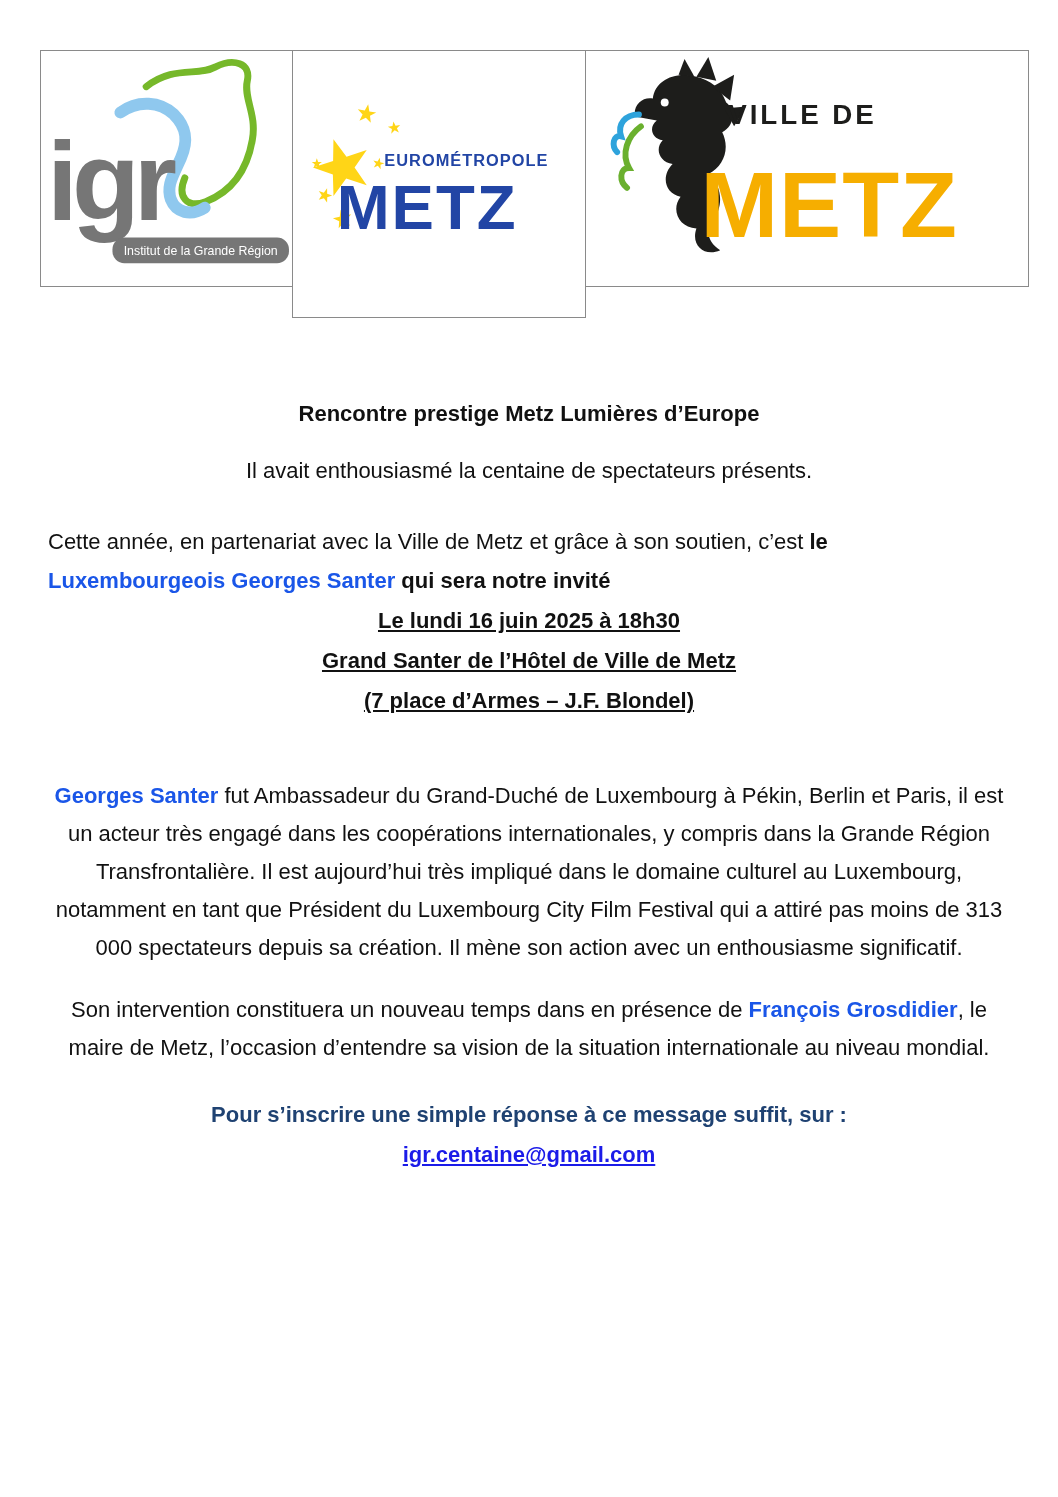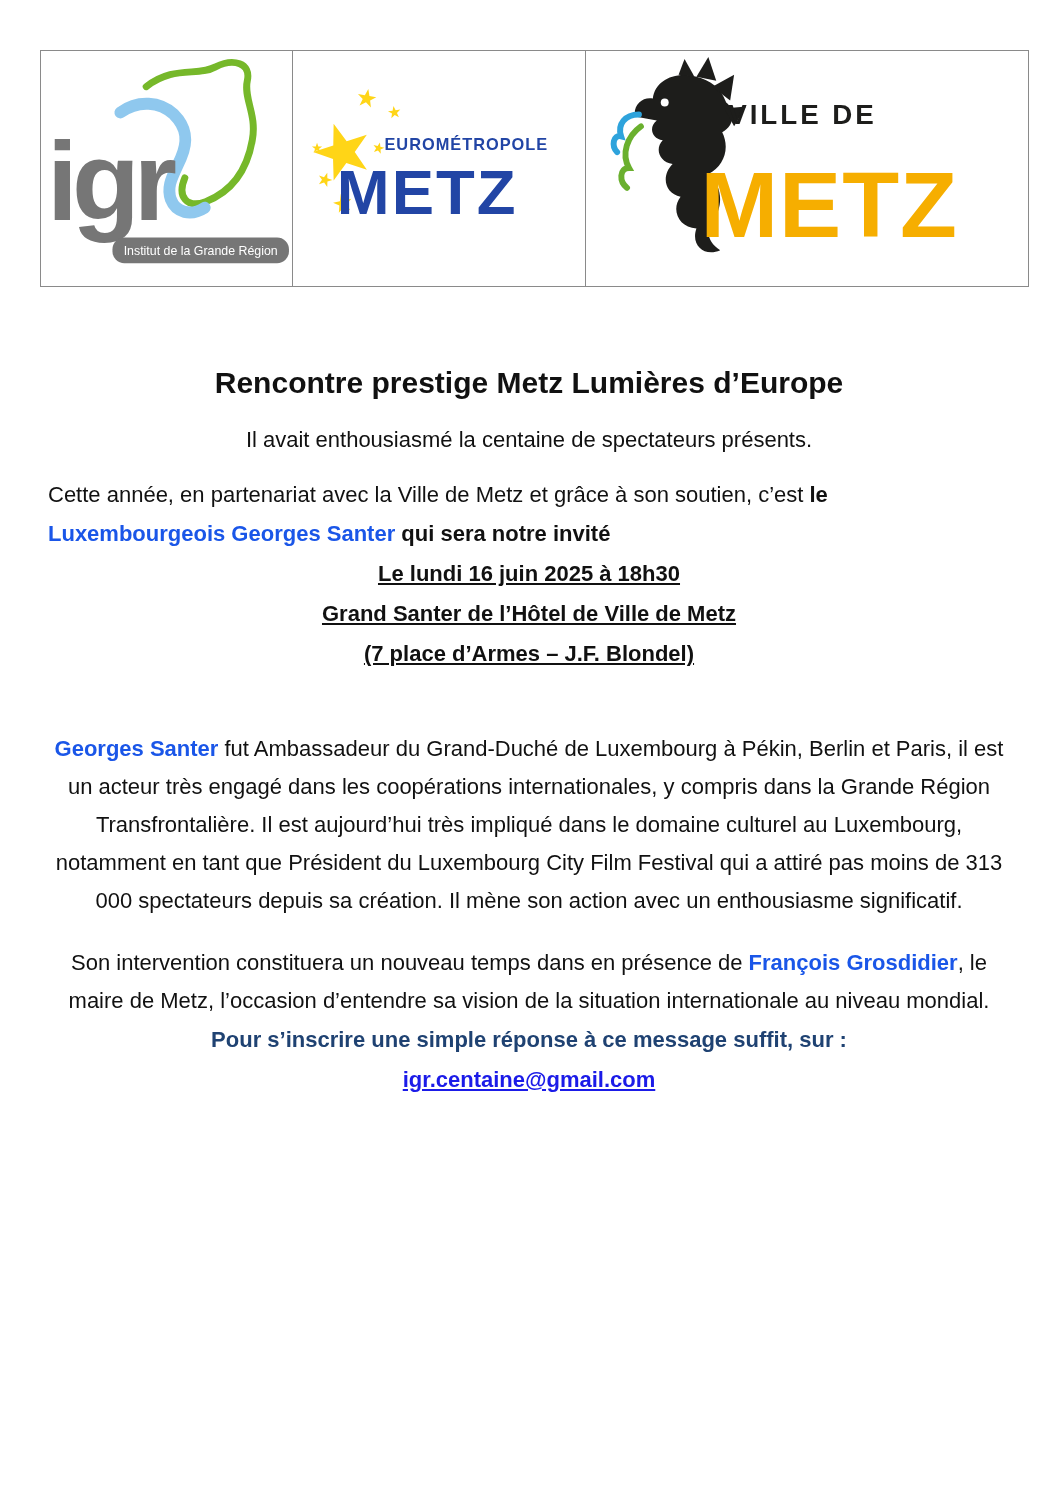--- a/index.html
+++ b/index.html
@@ -9,21 +9,21 @@
     color:var(--text, #111111);
     overflow:hidden;
   }
   .page { width:1058px; height:1497px; background:#ffffff; }
 
   
   .logo-row { display:flex; margin:50px 0 0 40px;border-radius:13px; }
   .logo-box { border:1px solid #8a8a8a; background:#ffffff; box-sizing:border-box; }
   .logo-box + .logo-box { margin-left:-1px; }
   .logo-box.igr  { width:253px; height:237px; }
-  .logo-box.euro { width:294px; height:237px; }
+  .logo-box.euro { width:294px; height:268px; }
   .logo-box.metz { width:444px; height:237px; }
   .logo-box svg { display:block; width:100%; height:100%; }
 
   .igr-letters   { font-family:"Liberation Sans", sans-serif; font-weight:bold; fill:var(--igr-gray); letter-spacing:-6px; }
   .igr-caption-bg{ fill:var(--igr-gray); }
   .igr-caption   { font-family:"Liberation Sans", sans-serif; font-size:12.5px; fill:#ffffff; }
   .igr-green     { stroke:var(--igr-green); fill:none; stroke-width:7; stroke-linecap:round; }
   .igr-blue      { stroke:var(--igr-blue); fill:none; stroke-width:12; stroke-linecap:round; }
 
   .euro-star     { fill:var(--euro-yellow); }
@@ -31,29 +31,29 @@
   .euro-metz     { font-family:"Liberation Sans", sans-serif; font-weight:bold; font-size:64px; letter-spacing:2px; fill:var(--euro-blue); }
 
   .dragon        { fill:var(--metz-black); }
   .flame-blue    { stroke:#2ea3dc; stroke-width:6; fill:none; stroke-linecap:round; }
   .flame-green   { stroke:#6ab02e; stroke-width:6; fill:none; stroke-linecap:round; }
   .metz-top      { font-family:"Liberation Sans", sans-serif; font-weight:bold; font-size:28px; letter-spacing:3px; fill:var(--metz-black); }
   .metz-big      { font-family:"Liberation Sans", sans-serif; font-weight:bold; font-size:94px; letter-spacing:1px; fill:var(--metz-yellow); }
 
   
   .content { width:962px; margin:0 auto; font-size:22px; line-height:39px; text-align:center; }
-  .title   { margin:76px 0 0; font-size:30px; font-weight:bold; text-align:center; }
+  .title   { margin:76px 0 0; font-size:22px; font-weight:bold; text-align:center; }
   p { margin:0; }
   .intro1  { margin-top:42px; }
   .intro2  { margin-top:18px; }
-  .partner { margin-top:16px; text-align:left; }
+  .partner { margin-top:32px; text-align:left; }
   .event   { margin-top:1px; font-weight:bold; line-height:40px;text-decoration:underline; }
   .bio     { margin-top:56px; line-height:38px; }
   .mayor   { margin-top:24px; line-height:38px; }
-  .signup  { font-weight:bold; color:var(--navy); }
+  .signup  { margin-top:28px; font-weight:bold; color:var(--navy); }
   .email-line { margin-top:1px; }
   .email-link { color:var(--link-blue); font-weight:bold; text-decoration:underline; }
 
   .b    { font-weight:bold; }
   .blue { color:var(--accent-blue); font-weight:bold; }
 </style>
 </head>
 <body>
 
 <div class="page">

